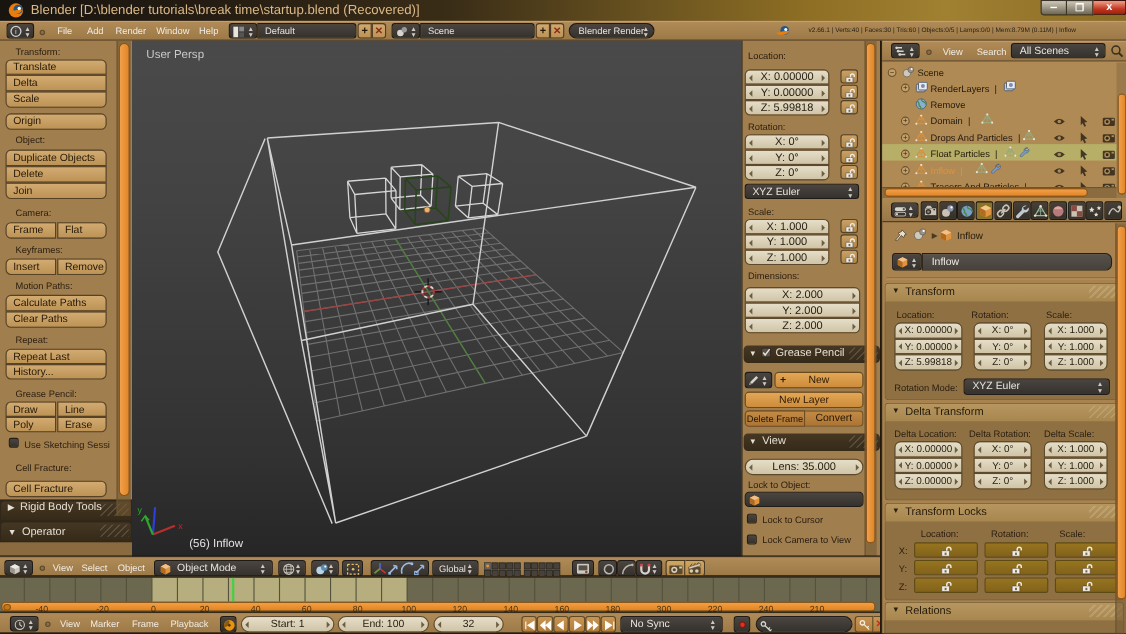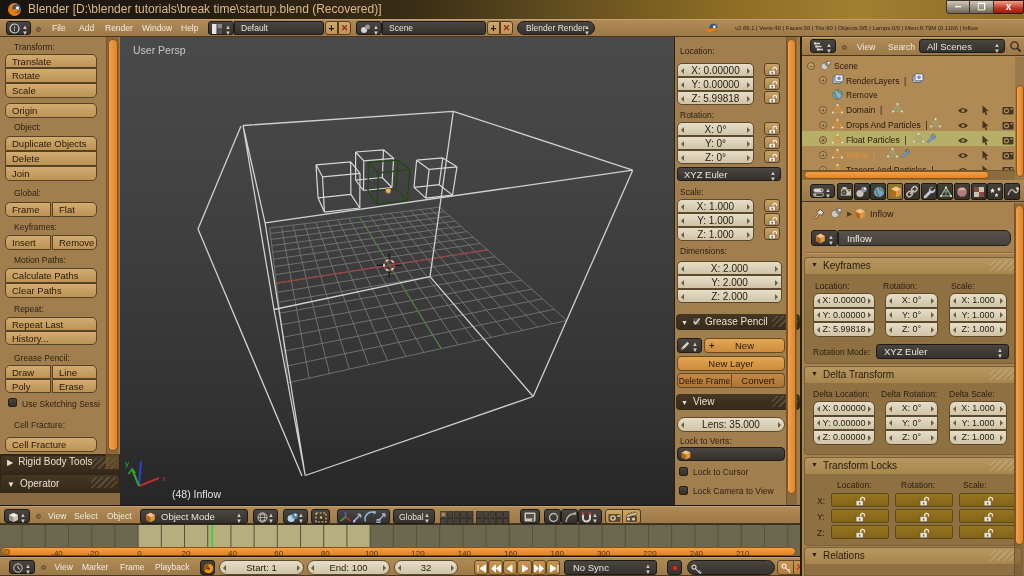--- a/index.html
+++ b/index.html
@@ -77,28 +77,28 @@
     <svg class="abs" style="left:705px;top:2px" width="14" height="14" viewBox="0 0 15 15">
         <circle cx="9" cy="6" r="4.2" fill="#265787"></circle>
         <circle cx="10" cy="5.2" r="1.5" fill="#fff"></circle>
         <path d="M0.5 8.5 A7.5 5.5 0 0 0 13.5 6.5 L7.5 6.8 Z" fill="#e87e0d"></path>
       </svg>
     <span class="abs" style="left:735px;top:4px;font-size:7.5px;color:#2a2216;transform:scale(0.79);transform-origin:left top;white-space:nowrap">v2.66.1 | Verts:40 | Faces:30 | Tris:60 | Objects:0/5 | Lamps:0/0 | Mem:8.79M (0.11M) | Inflow</span>
   </div>
   <div id="toolshelf" class="abs" style="left:0;top:37px;width:120px;height:469px;background:#a17e4e;overflow:hidden">
     <span class="abs lbl" style="left:14px;top:5px;width:110px">Transform:</span>
     <div class="shelfbtn" style="left:5px;top:17px;width:92px;height:14px;border-radius:5px 5px 0 0">Translate</div>
-    <div class="shelfbtn" style="left:5px;top:31px;width:92px;height:15px;border-radius:0">Rotate</div>
+    <div class="shelfbtn" style="left:5px;top:31px;width:92px;height:15px;border-radius:0">Delta</div>
     <div class="shelfbtn" style="left:5px;top:46px;width:92px;height:15px;border-radius:0 0 5px 5px">Scale</div>
     <div class="shelfbtn" style="left:5px;top:66px;width:92px;height:15px;border-radius:5px">Origin</div>
     <span class="abs lbl" style="left:14px;top:85px;width:110px">Object:</span>
     <div class="shelfbtn" style="left:5px;top:99px;width:92px;height:15px;border-radius:5px 5px 0 0">Duplicate Objects</div>
     <div class="shelfbtn" style="left:5px;top:114px;width:92px;height:15px;border-radius:0">Delete</div>
     <div class="shelfbtn" style="left:5px;top:129px;width:92px;height:15px;border-radius:0 0 5px 5px">Join</div>
-    <span class="abs lbl" style="left:14px;top:151px;width:110px">Global:</span>
+    <span class="abs lbl" style="left:14px;top:151px;width:110px">Camera:</span>
     <div class="shelfbtn" style="left:5px;top:165px;width:46px;height:15px;border-radius:5px 0 0 5px">Frame</div>
     <div class="shelfbtn" style="left:52px;top:165px;width:45px;height:15px;border-radius:0 5px 5px 0">Flat</div>
     <span class="abs lbl" style="left:14px;top:185px;width:110px">Keyframes:</span>
     <div class="shelfbtn" style="left:5px;top:198px;width:46px;height:15px;border-radius:5px 0 0 5px">Insert</div>
     <div class="shelfbtn" style="left:52px;top:198px;width:45px;height:15px;border-radius:0 5px 5px 0">Remove</div>
     <span class="abs lbl" style="left:14px;top:218px;width:110px">Motion Paths:</span>
     <div class="shelfbtn" style="left:5px;top:231px;width:92px;height:15px;border-radius:5px 5px 0 0">Calculate Paths</div>
     <div class="shelfbtn" style="left:5px;top:246px;width:92px;height:15px;border-radius:0 0 5px 5px">Clear Paths</div>
     <span class="abs lbl" style="left:14px;top:267px;width:110px">Repeat:</span>
     <div class="shelfbtn" style="left:5px;top:280px;width:92px;height:14px;border-radius:5px 5px 0 0">Repeat Last</div>
@@ -139,21 +139,21 @@
       <g stroke-width="2" fill="none">
         <path d="M139,486 L159,478" stroke="#b82e2e"></path>
         <path d="M139,486 L141,461" stroke="#2e3ed8"></path>
         <path d="M139,486 L132,469" stroke="#2ea82e"></path>
         <path d="M128.5,474 L132,469 L135.5,473" stroke="#2ea82e" stroke-width="1.4"></path>
       </g>
       <text x="162" y="481" font-size="8" fill="#b82e2e" font-family="Liberation Sans">x</text>
       <text x="125" y="466" font-size="8" fill="#2ea82e" font-family="Liberation Sans">y</text>
     </svg>
     <span class="abs" style="left:13px;top:7px;font-size:10.5px;color:#c8c8c8">User Persp</span>
-    <span class="abs" style="left:52px;top:451px;font-size:10.5px;color:#e0e0e0">(48) Inflow</span>
+    <span class="abs" style="left:52px;top:451px;font-size:10.5px;color:#e0e0e0">(56) Inflow</span>
   </div>
   <div id="npanel" class="abs" style="left:674px;top:37px;width:126px;height:469px;background:#a17e4e;overflow:hidden;border-left:1px solid #2a2014">
     <span class="abs lbl" style="left:5px;top:9px;white-space:nowrap">Location:</span>
     <div class="nfield" style="left:2px;top:26px;width:77px;height:14px;border-radius:5px 5px 0 0;line-height:13px"><div class="arrL"></div><div class="arrR"></div>X: 0.00000</div>
     <div class="nfield" style="left:2px;top:40px;width:77px;height:14px;border-radius:0;line-height:13px"><div class="arrL"></div><div class="arrR"></div>Y: 0.00000</div>
     <div class="nfield" style="left:2px;top:54px;width:77px;height:14px;border-radius:0 0 5px 5px;line-height:13px"><div class="arrL"></div><div class="arrR"></div>Z: 5.99818</div>
     <div class="lock" style="left:89px;top:26px;width:16px;height:13px">
         <svg width="10" height="10" viewBox="0 0 10 10" style="position:absolute;left:3px;top:2px">
           <rect x="1" y="4.2" width="6.4" height="4.6" rx="0.5" fill="#f0ece4" stroke="#50402a" stroke-width="0.5"></rect>
           <path d="M5.2 4.2 V3 A1.7 1.7 0 0 1 8.6 3 V4" fill="none" stroke="#f0ece4" stroke-width="1.2"></path>
@@ -239,21 +239,21 @@
           <path d="M1 9 L2 6.2 L3.8 7.9 Z" fill="#8a8279"></path>
         </svg>
         <span class="abs updown" style="right:2px;top:2px">▲<br>▼</span>
       </div>
     <div class="abs" style="left:29px;top:301px;width:81px;height:15px;background:linear-gradient(180deg,#e2a755,#cd8c3b);border:1px solid #6b4a1e;border-radius:4px;color:#2a1a08;font-size:9.5px;text-align:center;line-height:14px"><span style="position:absolute;left:4px;top:0;font-weight:bold">+</span>New</div>
     <div class="abs" style="left:2px;top:319px;width:108px;height:15px;background:linear-gradient(180deg,#e2a755,#cd8c3b);border:1px solid #6b4a1e;border-radius:4px;color:#2a1a08;font-size:9.5px;text-align:center;line-height:14px">New Layer</div>
     <div class="abs" style="left:2px;top:336px;width:55px;height:15px;background:linear-gradient(180deg,#c28a44,#ad7534);border:1px solid #6b4a1e;border-radius:4px 0 0 4px;color:#241605;font-size:8.5px;text-align:center;line-height:14px;white-space:nowrap;overflow:hidden">Delete Frame</div>
     <div class="abs" style="left:57px;top:336px;width:53px;height:15px;background:linear-gradient(180deg,#c28a44,#ad7534);border:1px solid #6b4a1e;border-left:none;border-radius:0 4px 4px 0;color:#241605;font-size:9.5px;text-align:center;line-height:14px">Convert</div>
     <div class="dhdr" style="left:1px;top:357px;width:124px;height:16px;line-height:16px;border-radius:4px"><span style="margin-left:5px;font-size:7px">▼</span><span style="margin-left:5px">View</span><span class="stripes"></span></div>
     <div class="nfield" style="left:2px;top:380px;width:108px;height:15px;border-radius:8px;line-height:14px"><div class="arrL"></div><div class="arrR"></div>Lens: 35.000</div>
-    <span class="abs lbl" style="left:5px;top:399px;white-space:nowrap">Lock to Verts:</span>
+    <span class="abs lbl" style="left:5px;top:399px;white-space:nowrap">Lock to Object:</span>
     <div class="abs darkbtn" style="left:2px;top:410px;width:108px;height:14px;border-radius:4px">
         <svg width="10" height="10" viewBox="0 0 10 10" style="position:absolute;left:3px;top:2px">
           <path d="M5 0.5 L9.3 2.6 L9.3 7.4 L5 9.5 L0.7 7.4 L0.7 2.6 Z" fill="#e09440"></path>
           <path d="M5 0.5 L9.3 2.6 L5 4.7 L0.7 2.6 Z" fill="#f0c088"></path>
           <path d="M5 4.7 L5 9.5 L0.7 7.4 L0.7 2.6 Z" fill="#b06a20"></path>
         </svg>
       </div>
     <div class="cb" style="left:4px;top:430px"></div>
     <span class="abs lbl" style="left:18px;top:430px;white-space:nowrap">Lock to Cursor</span>
     <div class="cb" style="left:4px;top:449px"></div>
@@ -424,21 +424,21 @@
         <rect x="671.2" y="0" width="1" height="22" fill="#54513c"></rect>
         <rect x="694.4" y="0" width="1" height="22" fill="#54513c"></rect>
         <rect x="717.6" y="0" width="1" height="22" fill="#54513c"></rect>
         <rect x="740.8" y="0" width="1" height="22" fill="#54513c"></rect>
         <rect x="764.0" y="0" width="1" height="22" fill="#54513c"></rect>
         <rect x="787.2" y="0" width="1" height="22" fill="#54513c"></rect>
       </svg>
     <div class="abs" style="left:210.8px;top:0;width:2px;height:22px;background:#44d044"></div>
     <div class="abs" style="left:1px;top:22px;width:795px;height:9px;background:linear-gradient(180deg,#f59e45,#e2841f);border:1px solid #8a5210;border-radius:4.5px">
         <div class="abs" style="left:1px;top:0.5px;width:7px;height:6.5px;border-radius:50%;background:#c87718;border:1px solid #8a5210"></div>
-        <span class="abs" style="left:43px;top:1px;width:24px;text-align:center;font-size:8px;color:#45310f">-40</span>
+        <span class="abs" style="left:24px;top:1px;width:24px;text-align:center;font-size:8px;color:#45310f">-40</span>
         <span class="abs" style="left:79.2px;top:1px;width:24px;text-align:center;font-size:8px;color:#45310f">-20</span>
         <span class="abs" style="left:125.6px;top:1px;width:24px;text-align:center;font-size:8px;color:#45310f">0</span>
         <span class="abs" style="left:172.0px;top:1px;width:24px;text-align:center;font-size:8px;color:#45310f">20</span>
         <span class="abs" style="left:218.4px;top:1px;width:24px;text-align:center;font-size:8px;color:#45310f">40</span>
         <span class="abs" style="left:264.8px;top:1px;width:24px;text-align:center;font-size:8px;color:#45310f">60</span>
         <span class="abs" style="left:311.2px;top:1px;width:24px;text-align:center;font-size:8px;color:#45310f">80</span>
         <span class="abs" style="left:357.6px;top:1px;width:24px;text-align:center;font-size:8px;color:#45310f">100</span>
         <span class="abs" style="left:404.0px;top:1px;width:24px;text-align:center;font-size:8px;color:#45310f">120</span>
         <span class="abs" style="left:450.4px;top:1px;width:24px;text-align:center;font-size:8px;color:#45310f">140</span>
         <span class="abs" style="left:496.8px;top:1px;width:24px;text-align:center;font-size:8px;color:#45310f">160</span>
@@ -825,21 +825,21 @@
           <path d="M7 1 L12.5 3.8 L12.5 10.2 L7 13 L1.5 10.2 L1.5 3.8 Z" fill="#e09440"></path>
           <path d="M7 1 L12.5 3.8 L7 6.6 L1.5 3.8 Z" fill="#f2c088"></path>
           <path d="M7 6.6 L7 13 L1.5 10.2 L1.5 3.8 Z" fill="#b06a20"></path>
         </svg>
         <span class="abs updown" style="right:2px;top:2.5px">▲<br>▼</span>
       </div>
       <div class="abs" style="left:36px;top:49px;width:173px;height:16px;background:linear-gradient(180deg,#56514a,#47423b);border:1px solid #23201b;border-radius:0 6px 6px 0;color:#edeae4;font-size:9.5px;line-height:15px;padding-left:8px">Inflow</div>
       <div class="abs" style="left:4px;top:71px;width:214px;height:1px;background:#8a6c40;box-shadow:0 1px 0 #bf9c64"></div>
       <div class="abs" style="left:2px;top:76px;width:218px;height:17px;background:linear-gradient(180deg,#b6975f,#a8874f);border:1px solid #7a603a;border-bottom:none;border-radius:4px 4px 0 0"></div>
       <span class="abs" style="left:9px;top:80px;font-size:7px;color:#2a1e0e">▼</span>
-      <span class="abs" style="left:21px;top:79px;font-size:10px;color:#241a0c">Keyframes</span>
+      <span class="abs" style="left:21px;top:79px;font-size:10px;color:#241a0c">Transform</span>
       <div class="stripes" style="right:4px;top:79px;width:30px"></div>
       <div class="abs" style="left:2px;top:93px;width:218px;height:90px;background:#8e7043;border:1px solid #7a603a;border-top:none;border-radius:0 0 4px 4px"></div>
       <span class="abs" style="left:13px;top:100px;font-size:8.5px;color:#2a1e10">Location:</span>
       <span class="abs" style="left:81px;top:100px;font-size:8.5px;color:#2a1e10">Rotation:</span>
       <span class="abs" style="left:149px;top:100px;font-size:8.5px;color:#2a1e10">Scale:</span>
       <div class="nfield" style="left:11px;top:112.0px;width:62px;height:14.5px;border-radius:6px 6px 0 0;line-height:13.5px;font-size:9px"><div class="arrL"></div><div class="arrR"></div>X: 0.00000</div>
       <div class="nfield" style="left:11px;top:126.5px;width:62px;height:14.5px;border-radius:0;line-height:13.5px;font-size:9px"><div class="arrL"></div><div class="arrR"></div>Y: 0.00000</div>
       <div class="nfield" style="left:11px;top:141.0px;width:62px;height:14.5px;border-radius:0 0 6px 6px;line-height:13.5px;font-size:9px"><div class="arrL"></div><div class="arrR"></div>Z: 5.99818</div>
       <div class="nfield" style="left:83px;top:112.0px;width:53px;height:14.5px;border-radius:6px 6px 0 0;line-height:13.5px;font-size:9px"><div class="arrL"></div><div class="arrR"></div>X: 0°</div>
       <div class="nfield" style="left:83px;top:126.5px;width:53px;height:14.5px;border-radius:0;line-height:13.5px;font-size:9px"><div class="arrL"></div><div class="arrR"></div>Y: 0°</div>

